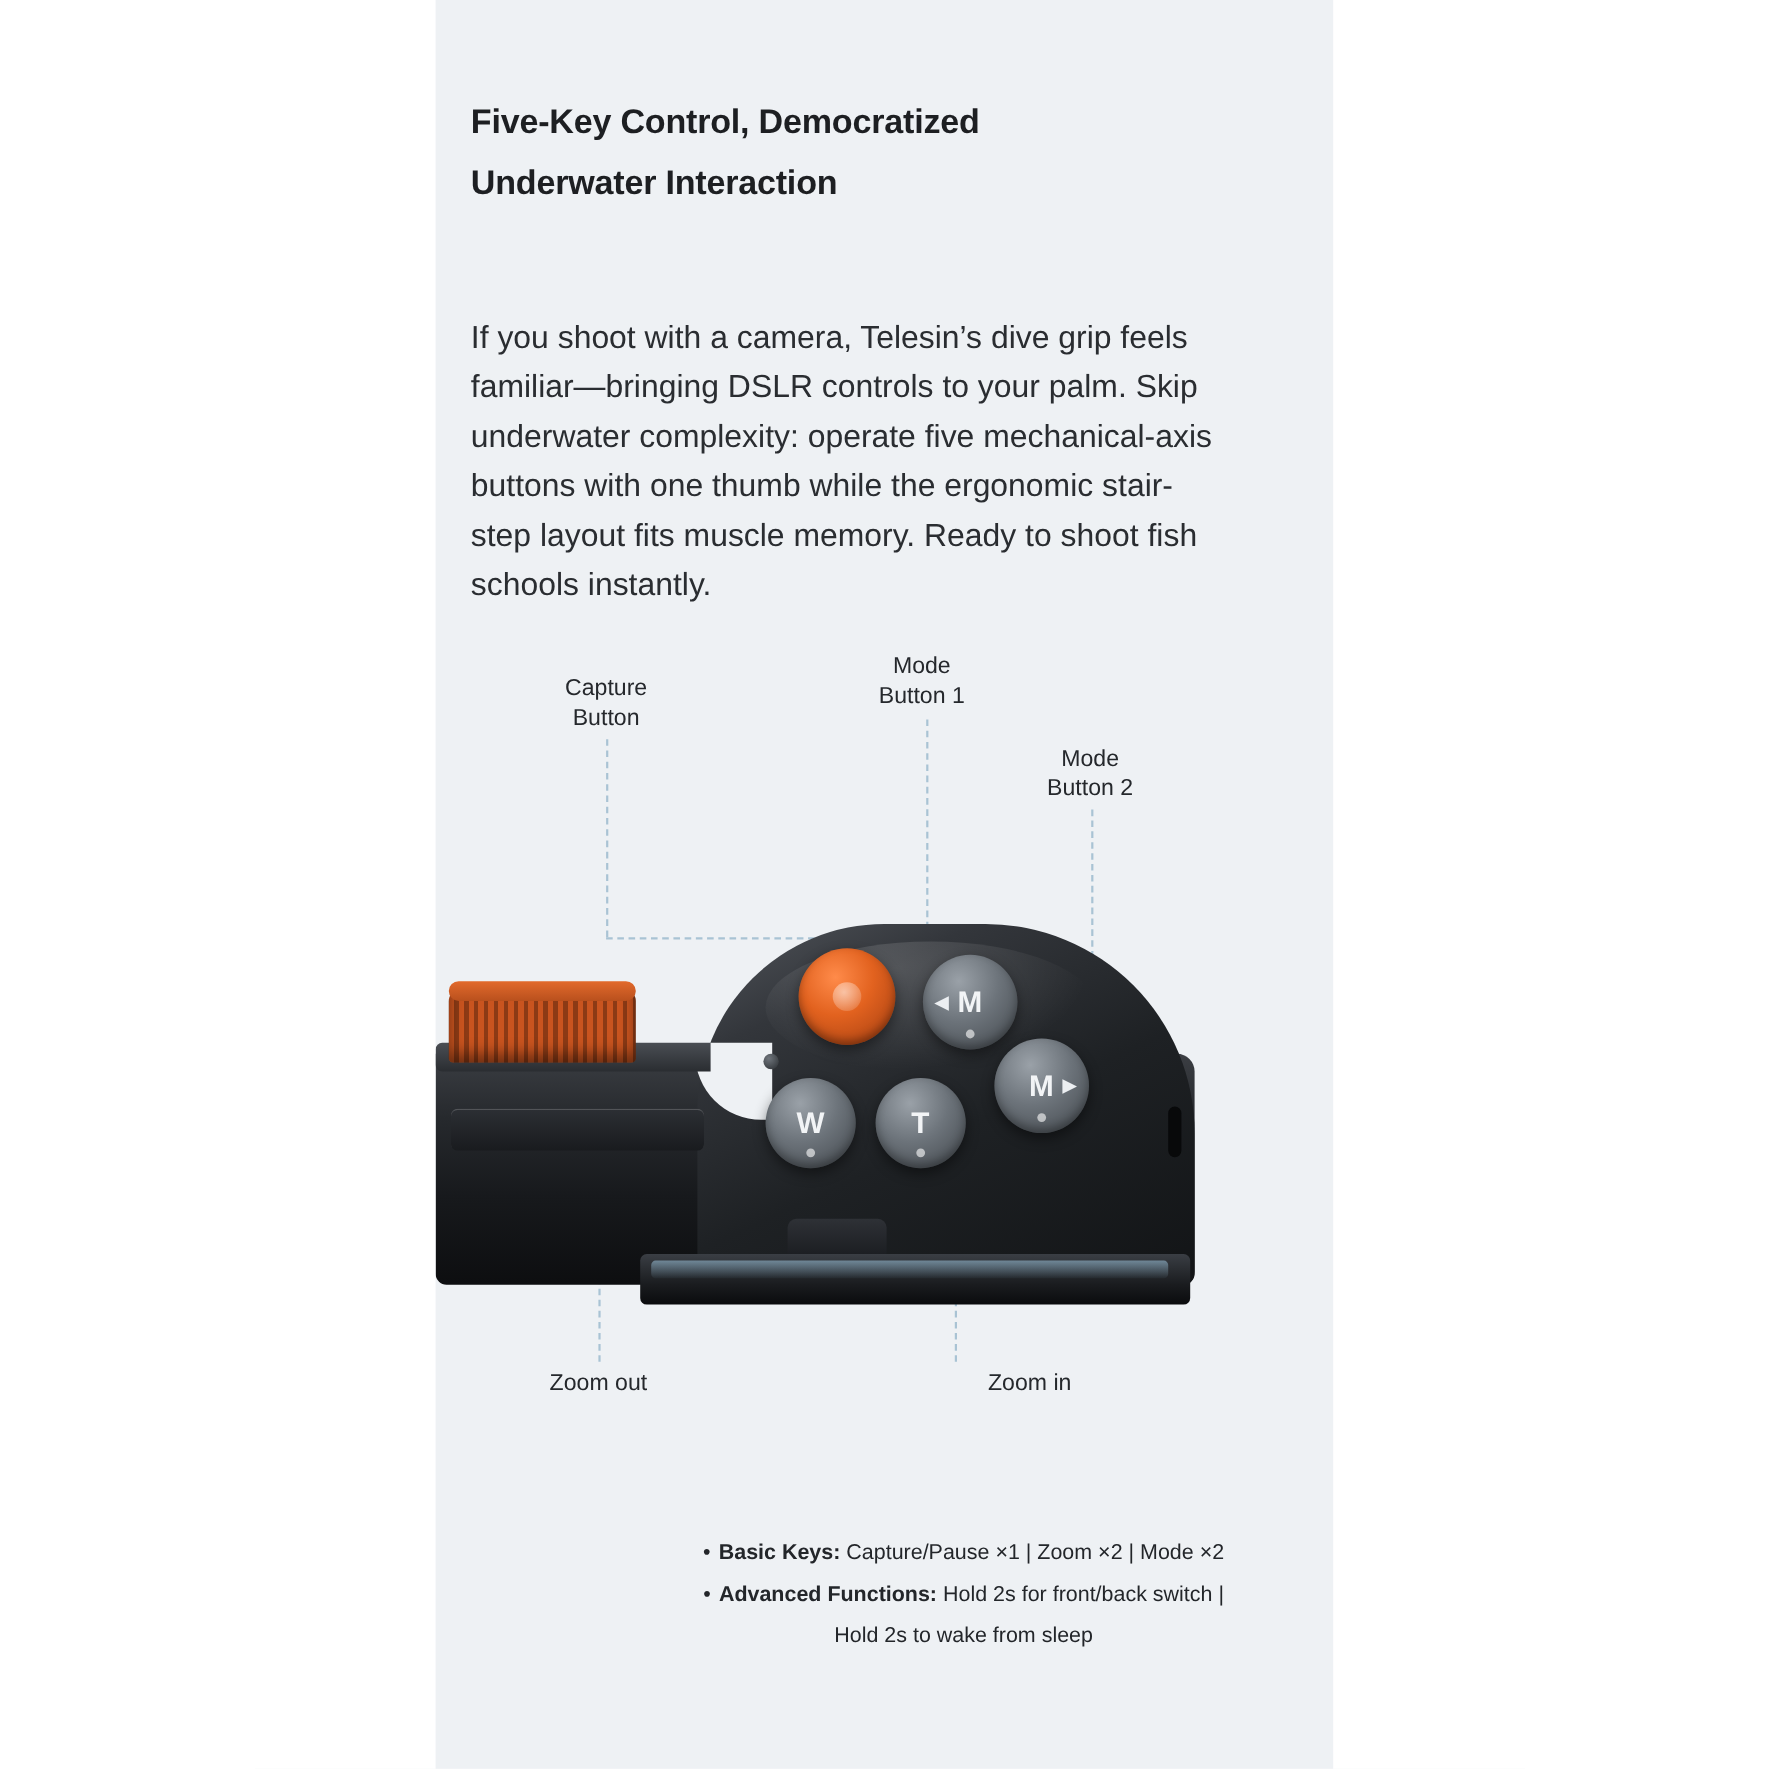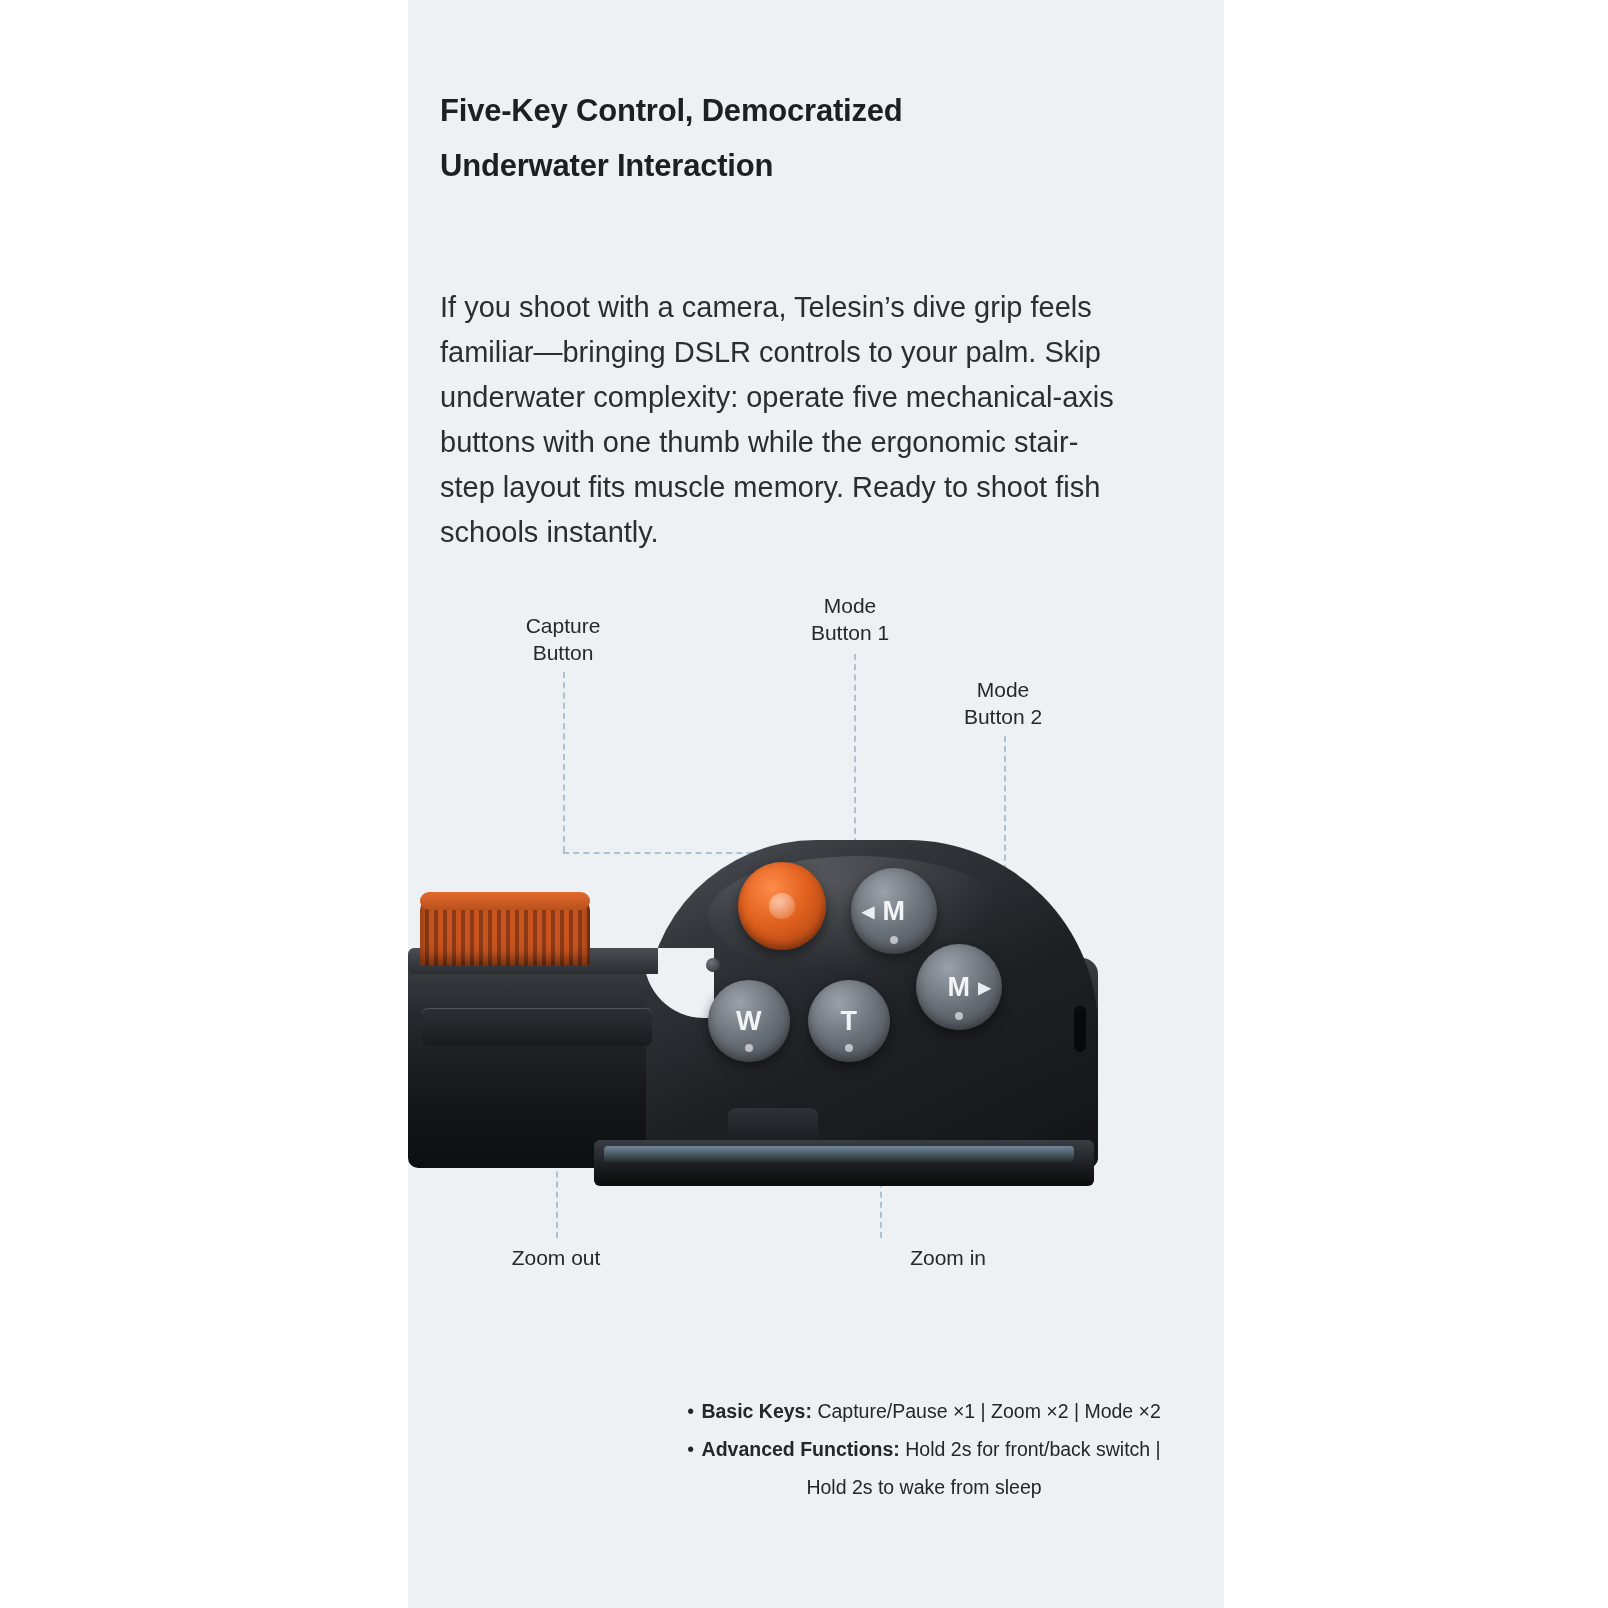--- a/index.html
+++ b/index.html
@@ -14,21 +14,20 @@
     overflow: hidden;
   }
   .page {
     position: absolute;
     left: 396px;
     top: 0;
     width: 816px;
     height: 1608px;
     background: #eef1f4;
     overflow: hidden;
-    margin-left: 12px;
   }
   
   .headline {
     position: absolute;
     left: 32px;
     top: 62px;
     width: 560px;
     font-size: 31px;
     line-height: 55px;
     font-weight: bold;
@@ -285,21 +284,20 @@
   
   .specs {
     position: absolute;
     left: 0;
     top: 1392px;
     width: 960px;
     text-align: center;
     font-size: 19.5px;
     line-height: 38px;
     color: #23262a;
-    padding-left: 36px;
   }
   .specs .row { white-space: nowrap; }
   .specs b { font-weight: bold; }
   .bullet { margin-right: 2px; }
 </style>
 </head>
 <body>
 
 <div class="page">
 

